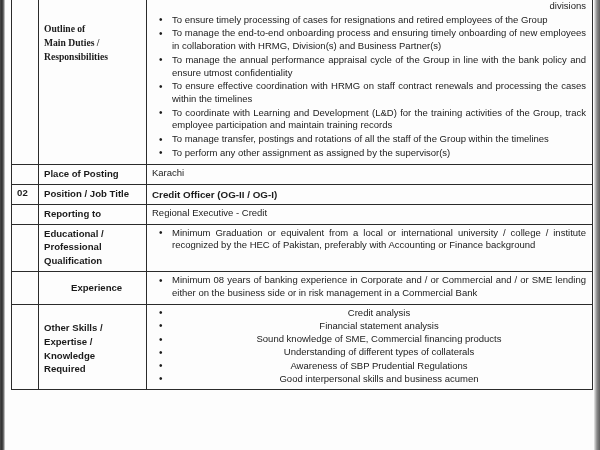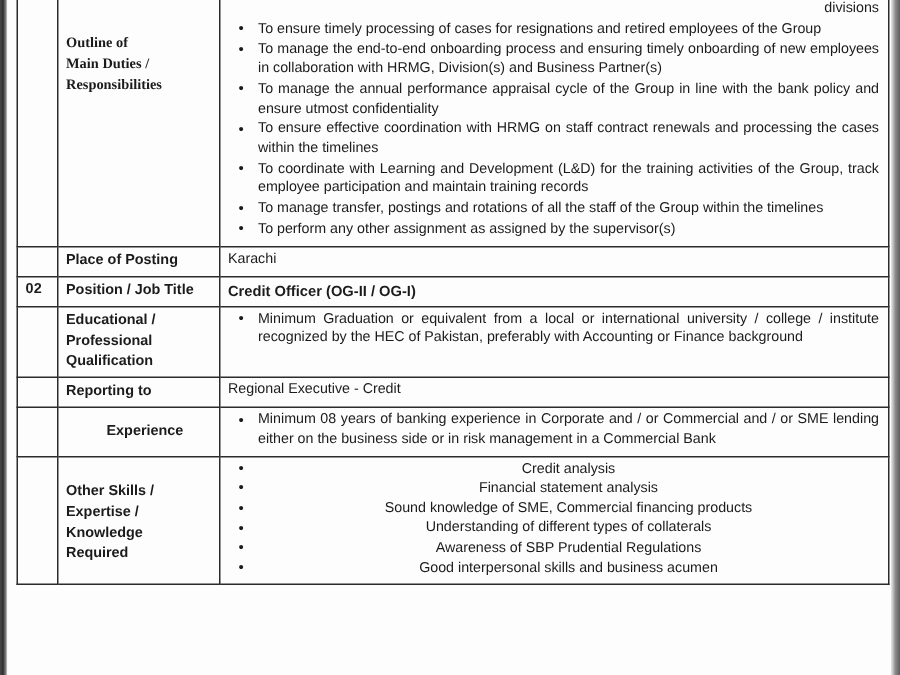--- a/index.html
+++ b/index.html
@@ -166,36 +166,36 @@
       </tr>
 
       <tr>
         <td class="sn">02</td>
         <td class="label">Position / Job Title</td>
         <td class="value bold">Credit Officer (OG-II / OG-I)</td>
       </tr>
 
       <tr>
         <td class="sn sn-blank"></td>
+        <td class="label">Reporting to</td>
+        <td class="value plain">Regional Executive - Credit</td>
+      </tr>
+
+      <tr>
+        <td class="sn sn-blank"></td>
         <td class="label">
           <div>Educational /</div>
           <div>Professional</div>
           <div>Qualification</div>
         </td>
         <td class="value">
           <ul class="bullets">
             <li>Minimum Graduation or equivalent from a local or international university / college / institute recognized by the HEC of Pakistan, preferably with Accounting or Finance background</li>
           </ul>
         </td>
-      </tr>
-
-      <tr>
-        <td class="sn sn-blank"></td>
-        <td class="label">Reporting to</td>
-        <td class="value plain">Regional Executive - Credit</td>
       </tr>
 
       <tr>
         <td class="sn sn-blank"></td>
         <td class="label mid">Experience</td>
         <td class="value">
           <ul class="bullets">
             <li>Minimum 08 years of banking experience in Corporate and / or Commercial and / or SME lending either on the business side or in risk management in a Commercial Bank</li>
           </ul>
         </td>

